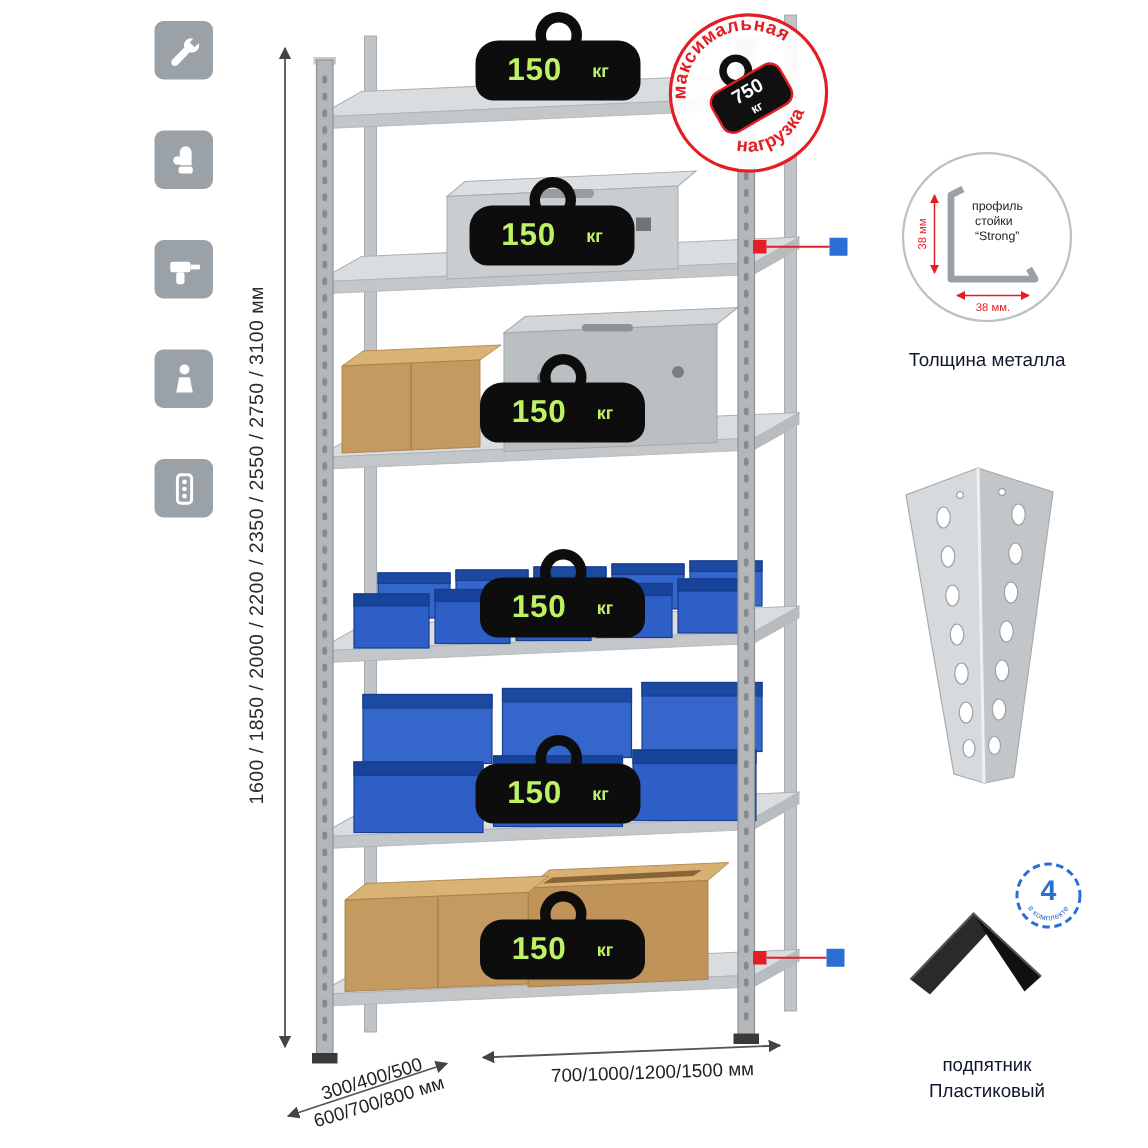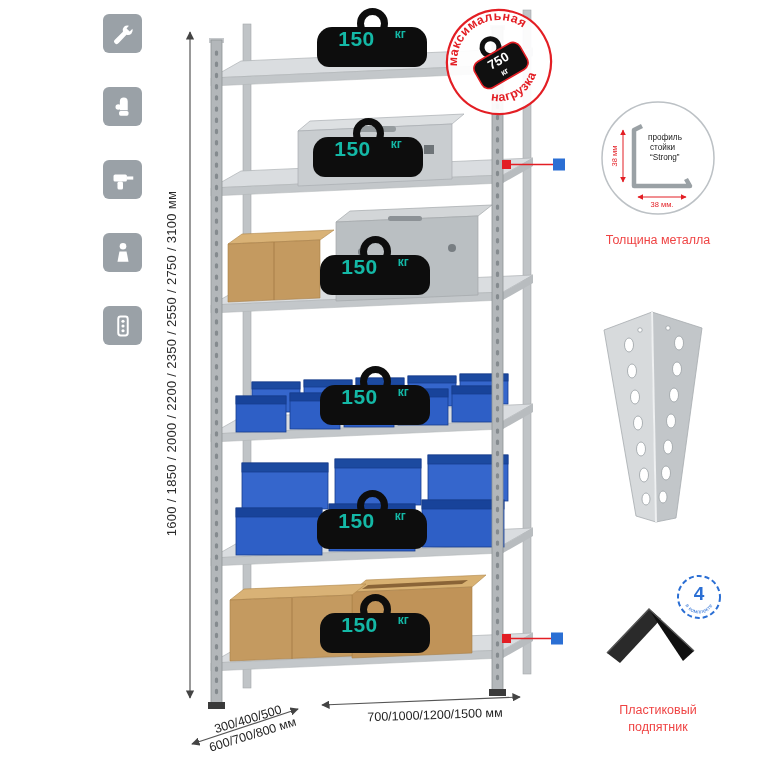--- a/index.html
+++ b/index.html
@@ -3,27 +3,27 @@
 <meta charset="utf-8">
 <style>
   html,body{margin:0;padding:0;background:#fff;}
   body{width:765px;height:765px;position:relative;font-family:"Liberation Sans",sans-serif;overflow:hidden;}
   .stage{position:absolute;inset:0;width:765px;height:765px;}
   .stage svg.scene{position:absolute;left:0;top:0;}
   .icon-tile{position:absolute;left:103px;width:39px;height:39px;background:#9aa1a7;border-radius:6px;
              display:flex;align-items:center;justify-content:center;}
   .weight{position:absolute;width:110px;text-align:center;}
   .weight .ring{display:block;margin:0 auto -12px;width:17px;height:17px;border:7px solid #0d0d0d;border-radius:50%;}
-  .weight .body{position:relative;display:flex;justify-content:center;gap:20px;
-                background:#0d0d0d;color:#14b8a6;border-radius:15px 15px 12px 12px;height:40px;}
+  .weight .body{position:relative;display:flex;align-items:center;justify-content:center;gap:20px;
+                background:#0d0d0d;color:#bef264;border-radius:15px 15px 12px 12px;height:40px;}
   .weight .num{font-size:21px;font-weight:bold;letter-spacing:.5px;}
   .weight .unit{font-size:12px;font-weight:bold;}
   .height-label{position:absolute;left:-179px;top:356px;width:700px;text-align:center;
                 transform:rotate(-90deg);font-size:13px;color:#2a2a2a;letter-spacing:.3px;white-space:nowrap;}
-  .caption{position:absolute;text-align:center;font-size:12.5px;color:#ef4444;line-height:1.35;}
+  .caption{position:absolute;text-align:center;font-size:12.5px;color:#0f172a;line-height:1.35;}
   .caption span{display:block;}
   .depth-label{position:absolute;left:168px;top:712px;width:165px;text-align:center;
                transform:rotate(-17deg);font-size:12.5px;color:#222;line-height:1.25;}
   .depth-label span{display:block;}
   .width-label{position:absolute;left:330px;top:708px;width:210px;text-align:center;
                transform:rotate(-2deg);font-size:12.5px;color:#222;}
 </style>
 </head>
 <body>
 
@@ -331,22 +331,22 @@
       </span>
   </div>
 
   <div class="height-label">1600 / 1850 / 2000 / 2200 / 2350 / 2550 / 2750 / 3100 мм</div>
 
   <div class="caption" style="left:578px;top:232px;width:160px">
     <span>Толщина металла</span>
   </div>
 
   <div class="caption" style="left:578px;top:702px;width:160px">
+    <span>подпятник</span>
     <span>Пластиковый</span>
-    <span>подпятник</span>
   </div>
 
   <div class="depth-label">
     <span>300/400/500</span>
     <span>600/700/800 мм</span>
   </div>
 
   <div class="width-label">700/1000/1200/1500 мм</div>
 
 </div>

